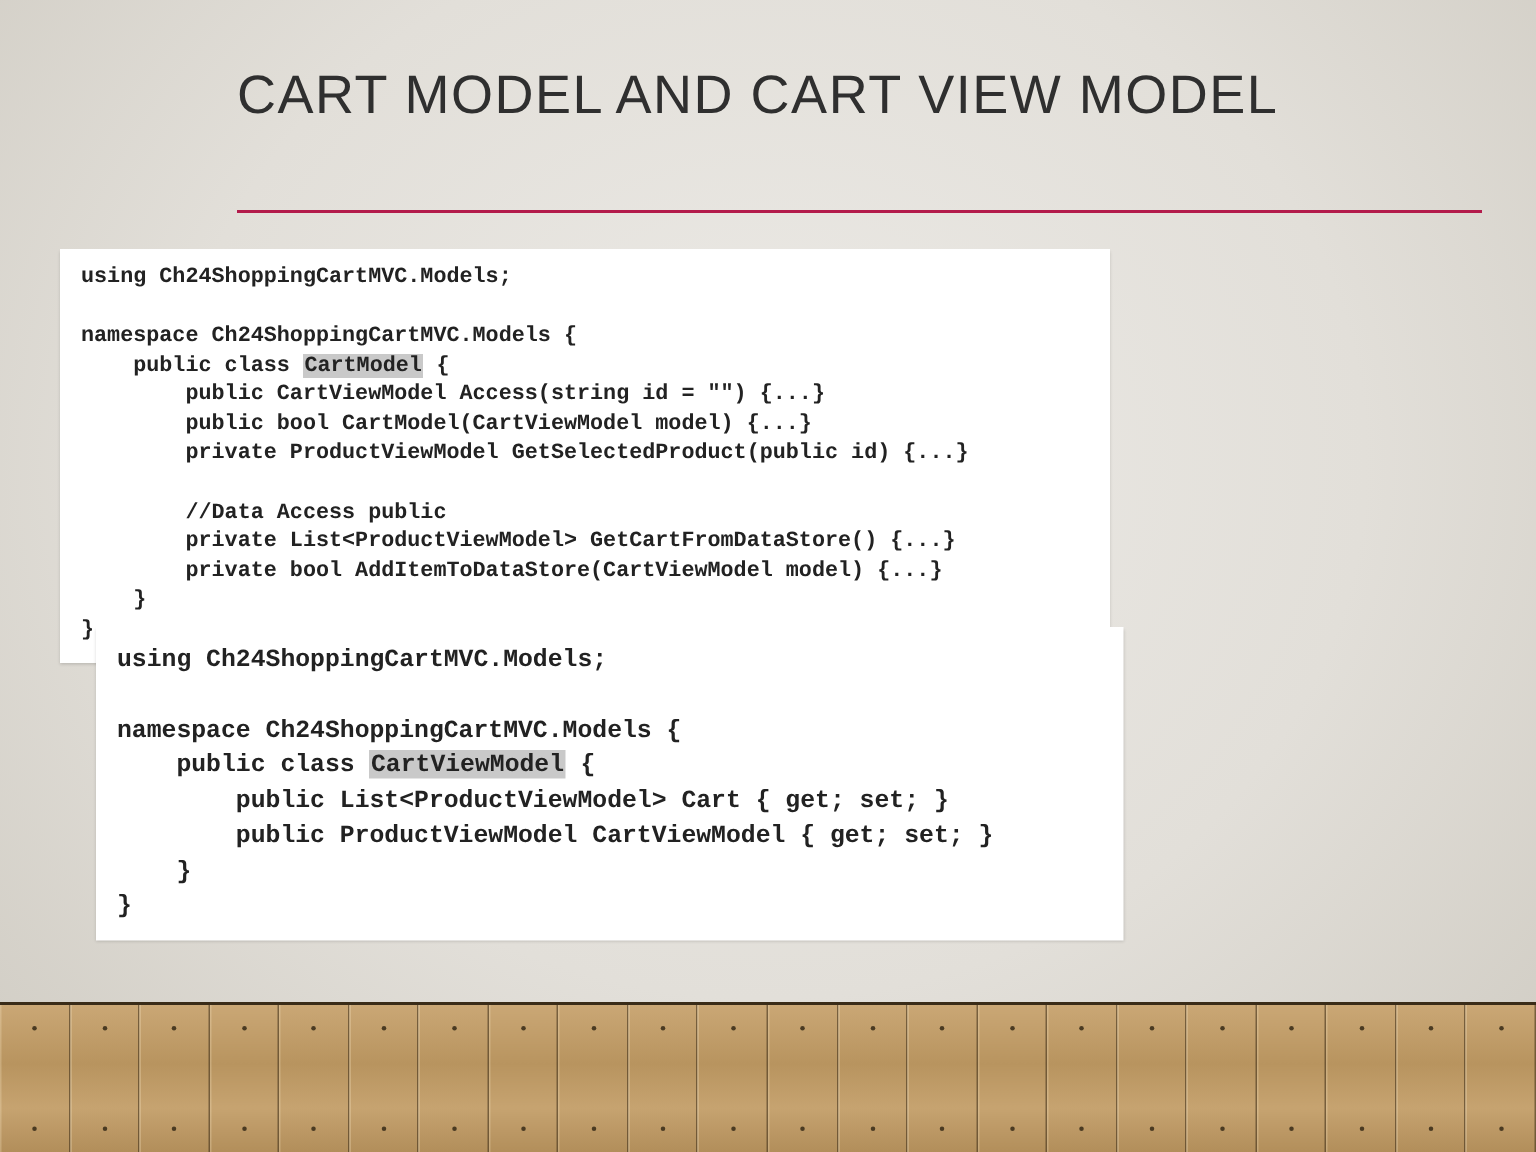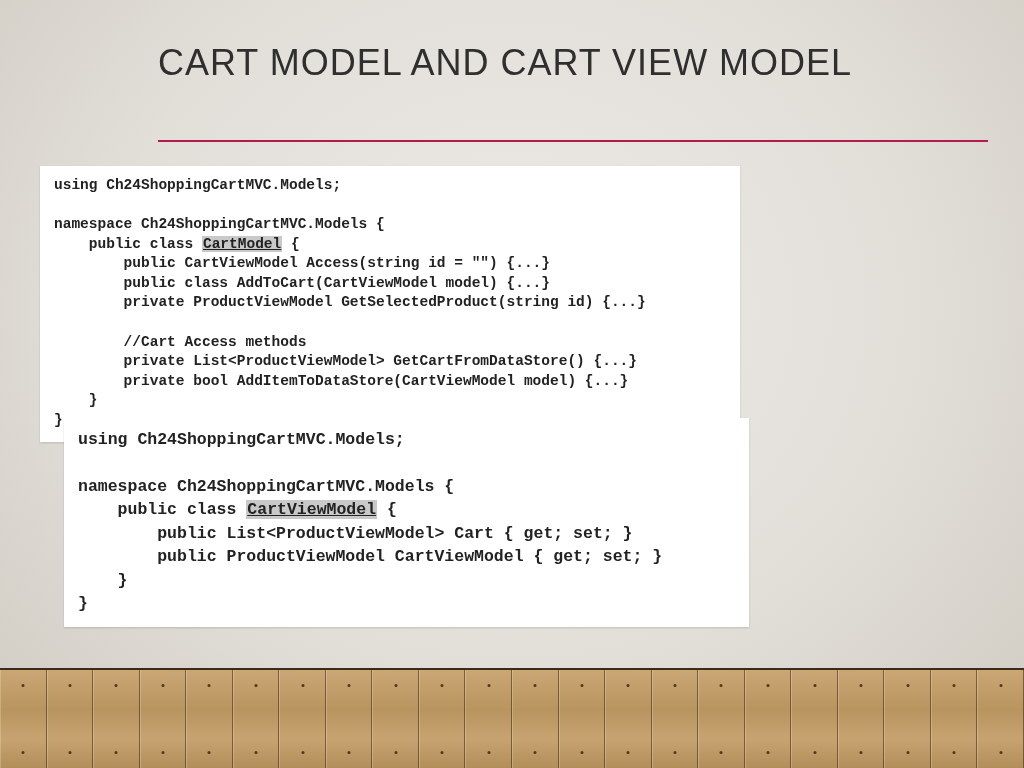--- a/index.html
+++ b/index.html
@@ -74,41 +74,40 @@
     font-size: 14.5px;
     line-height: 1.35;
     color: #222;
     white-space: pre;
   }
   .code2 pre.code { font-size: 16.5px; line-height: 1.42; }
 
   .hl {
     background: #c9c9c9;
     padding: 0 1px;
-    text-decoration: underline;
   }
 </style>
 </head>
 <body>
 
 <div class="slide">
 
   <div class="title">CART MODEL AND CART VIEW MODEL</div>
   <div class="rule"></div>
 
   <div class="codebox code1">
     <pre class="code"><span>using Ch24ShoppingCartMVC.Models;</span>
 <span></span>
 <span>namespace Ch24ShoppingCartMVC.Models {</span>
 <span>    public class </span><span class="hl">CartModel</span><span> {</span>
 <span>        public CartViewModel Access(string id = "") {...}</span>
-<span>        public class AddToCart(CartViewModel model) {...}</span>
-<span>        private ProductViewModel GetSelectedProduct(string id) {...}</span>
+<span>        public bool CartModel(CartViewModel model) {...}</span>
+<span>        private ProductViewModel GetSelectedProduct(public id) {...}</span>
 <span></span>
-<span>        //Cart Access methods</span>
+<span>        //Data Access public</span>
 <span>        private List&lt;ProductViewModel&gt; GetCartFromDataStore() {...}</span>
 <span>        private bool AddItemToDataStore(CartViewModel model) {...}</span>
 <span>    }</span>
 <span>}</span></pre>
   </div>
 
   <div class="codebox code2">
     <pre class="code"><span>using Ch24ShoppingCartMVC.Models;</span>
 <span></span>
 <span>namespace Ch24ShoppingCartMVC.Models {</span>

